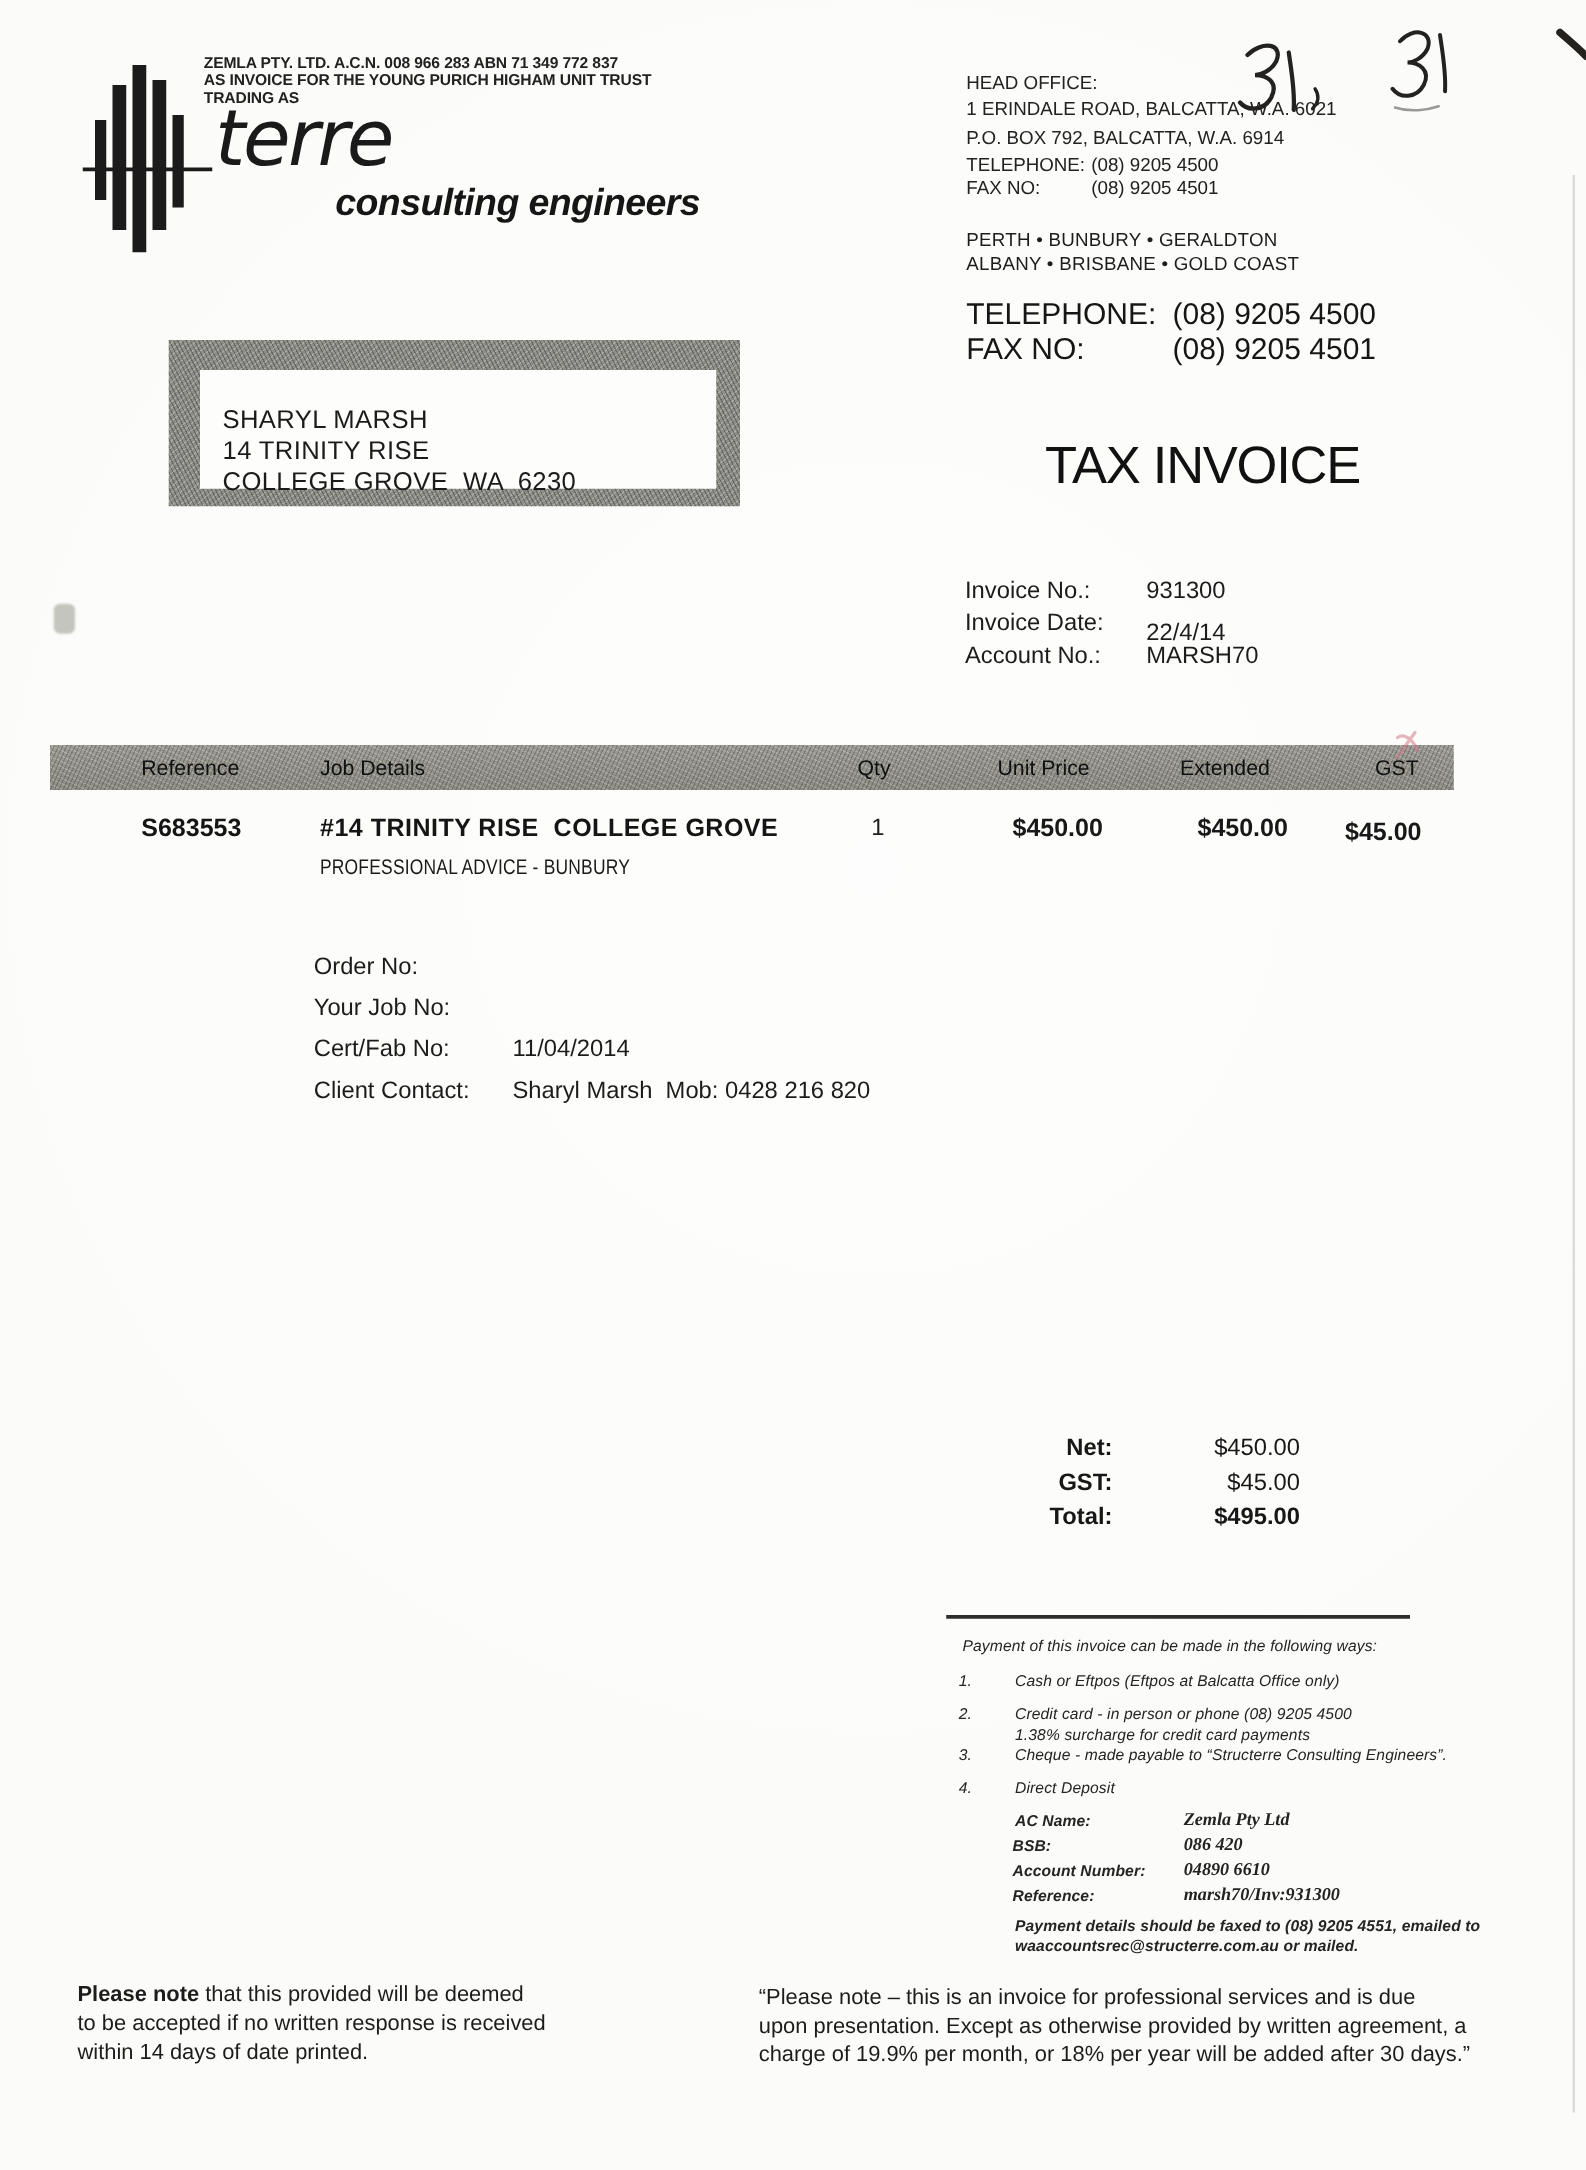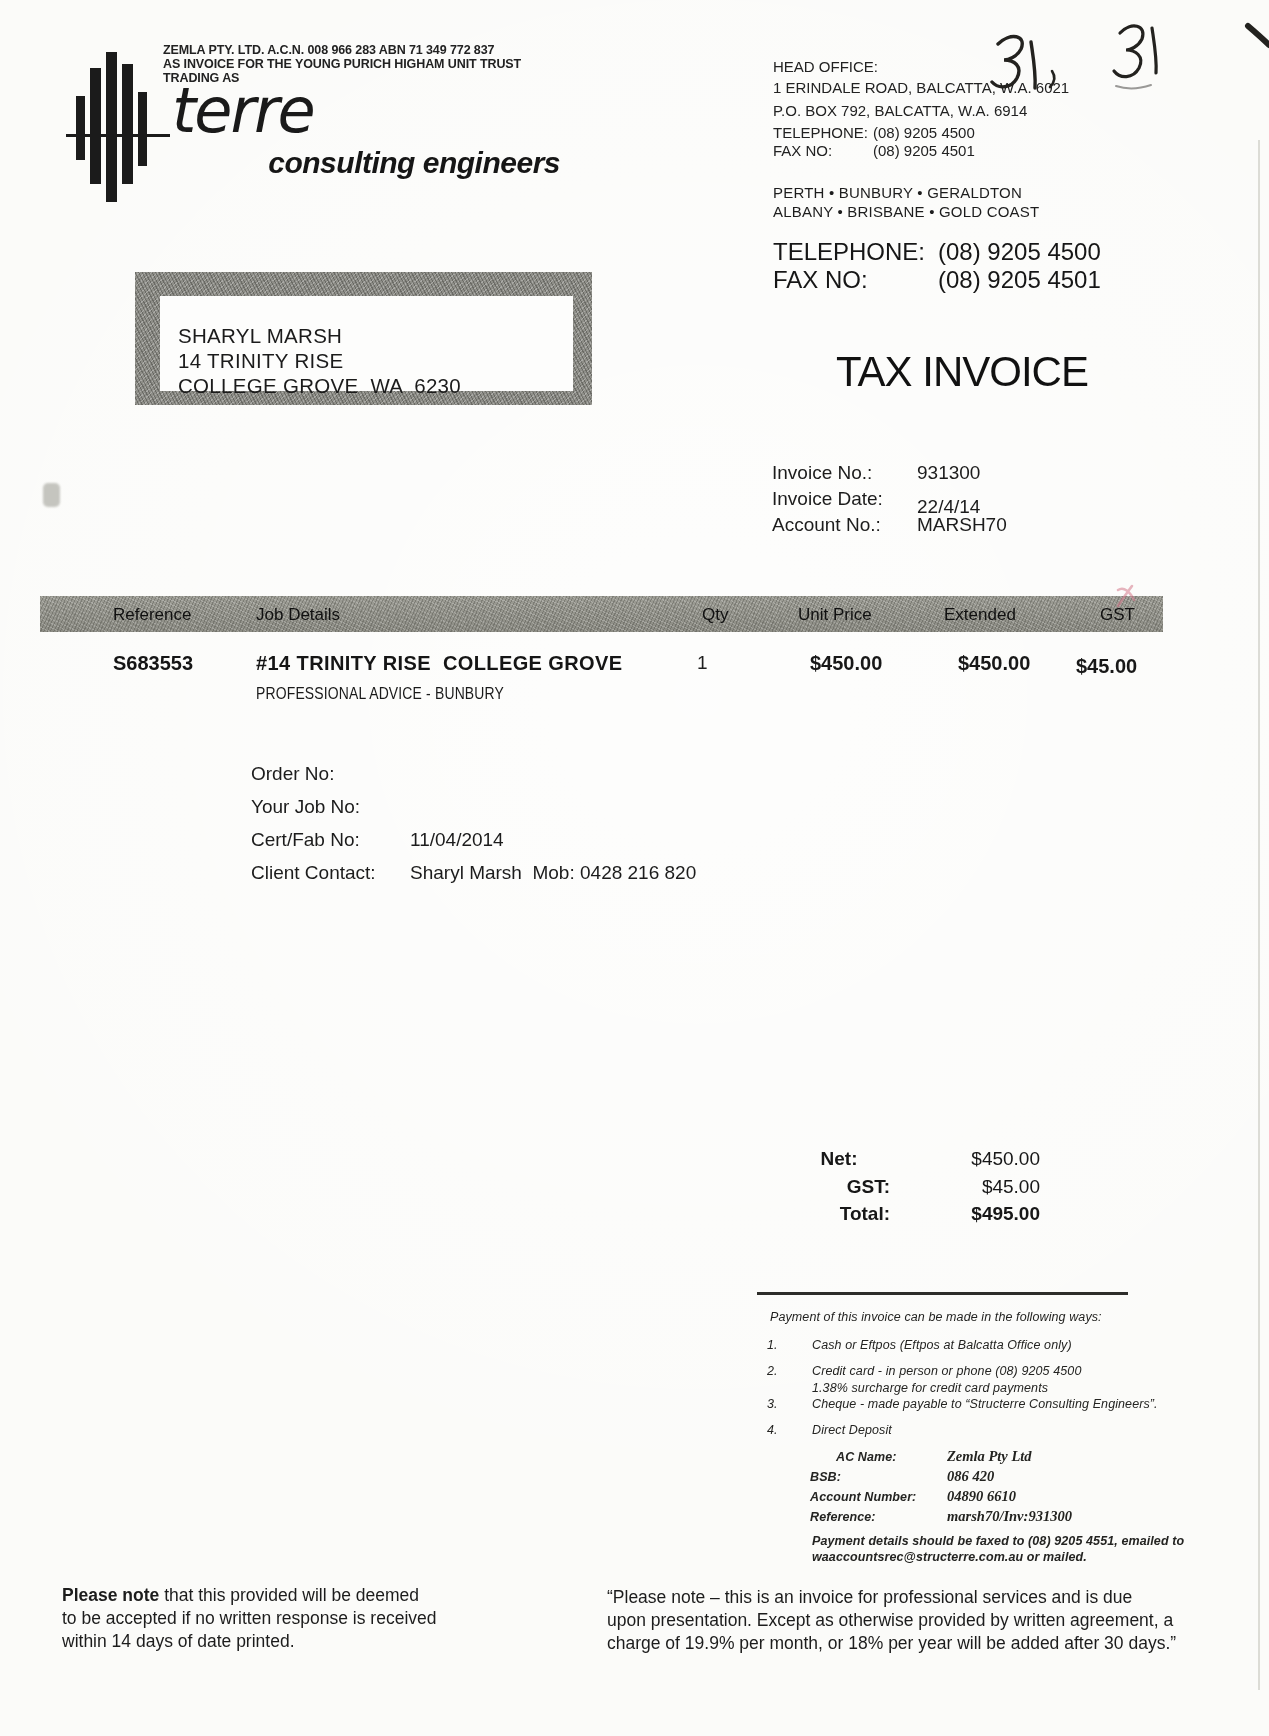--- a/index.html
+++ b/index.html
@@ -129,21 +129,21 @@
   <div class="abs meta" style="left:772px; top:462px;">Invoice No.:</div>
   <div class="abs meta" style="left:917px; top:462px;">931300</div>
   <div class="abs meta" style="left:772px; top:488px;">Invoice Date:</div>
   <div class="abs meta" style="left:917px; top:496px;">22/4/14</div>
   <div class="abs meta" style="left:772px; top:514px;">Account No.:</div>
   <div class="abs meta" style="left:917px; top:514px;">MARSH70</div>
 
   <div class="abs bar"></div>
   <div class="abs hcell" style="left:113px;">Reference</div>
   <div class="abs hcell" style="left:256px;">Job Details</div>
-  <div class="abs hcell" style="left:686px;margin-left:16px;">Qty</div>
+  <div class="abs hcell" style="left:686px;">Qty</div>
   <div class="abs hcell" style="left:798px;">Unit Price</div>
   <div class="abs hcell" style="left:944px;">Extended</div>
   <div class="abs hcell" style="left:1100px;">GST</div>
 
   <div>
     <div class="abs rowmain" style="left:113px; top:652px; letter-spacing:0;">S683553</div>
     <div class="abs rowmain pre" style="left:256px; top:652px;">#14 TRINITY RISE  COLLEGE GROVE</div>
     <div class="abs rowsub" style="left:256px; top:684px;">PROFESSIONAL ADVICE - BUNBURY</div>
     <div class="abs" style="left:697px; top:652px; font-size:19px;">1</div>
     <div class="abs amt" style="left:810px; top:652px;">$450.00</div>
@@ -151,41 +151,41 @@
     <div class="abs amt" style="left:1076px; top:655px;">$45.00</div>
   </div>
 
   <div class="abs job" style="left:251px; top:763px;">Order No:</div>
   <div class="abs job" style="left:251px; top:796px;">Your Job No:</div>
   <div class="abs job" style="left:251px; top:829px;">Cert/Fab No:</div>
   <div class="abs job" style="left:410px; top:829px;">11/04/2014</div>
   <div class="abs job" style="left:251px; top:862px;">Client Contact:</div>
   <div class="abs job pre" style="left:410px; top:862px;">Sharyl Marsh  Mob: 0428 216 820</div>
 
-  <div class="abs tot-label" style="left:764px; top:1148px;text-align:center;">Net:</div>
+  <div class="abs tot-label" style="left:740px; top:1148px;">Net:</div>
   <div class="abs tot-value" style="left:880px; top:1148px;">$450.00</div>
   <div class="abs tot-label" style="left:740px; top:1176px;">GST:</div>
   <div class="abs tot-value" style="left:880px; top:1176px;">$45.00</div>
   <div class="abs tot-label" style="left:740px; top:1203px;">Total:</div>
   <div class="abs tot-value tot-bold" style="left:880px; top:1203px;">$495.00</div>
 
   <div class="abs payline"></div>
   <div class="abs pay" style="left:770px; top:1310px;">Payment of this invoice can be made in the following ways:</div>
 
   <div class="abs pay" style="left:767px; top:1338px;">1.</div>
   <div class="abs pay" style="left:812px; top:1338px;">Cash or Eftpos (Eftpos at Balcatta Office only)</div>
   <div class="abs pay" style="left:767px; top:1364px;">2.</div>
   <div class="abs pay" style="left:812px; top:1364px;">Credit card - in person or phone (08) 9205 4500</div>
   <div class="abs pay" style="left:812px; top:1381px;">1.38% surcharge for credit card payments</div>
   <div class="abs pay" style="left:767px; top:1397px;">3.</div>
   <div class="abs pay" style="left:812px; top:1397px;">Cheque - made payable to “Structerre Consulting Engineers”.</div>
   <div class="abs pay" style="left:767px; top:1423px;">4.</div>
   <div class="abs pay" style="left:812px; top:1423px;">Direct Deposit</div>
 
-  <div class="abs pay payb" style="left:836px; top:1450px;text-align:center;">AC Name:</div>
+  <div class="abs pay payb" style="left:812px; top:1450px;text-align:center;">AC Name:</div>
   <div class="abs dep-val" style="left:947px; top:1448px;">Zemla Pty Ltd</div>
   <div class="abs pay payb" style="left:810px; top:1470px;">BSB:</div>
   <div class="abs dep-val" style="left:947px; top:1468px;">086 420</div>
   <div class="abs pay payb" style="left:810px; top:1490px;">Account Number:</div>
   <div class="abs dep-val" style="left:947px; top:1488px;">04890 6610</div>
   <div class="abs pay payb" style="left:810px; top:1510px;">Reference:</div>
   <div class="abs dep-val" style="left:947px; top:1508px;">marsh70/Inv:931300</div>
 
   <div class="abs pay payb" style="left:812px; top:1534px;">Payment details should be faxed to (08) 9205 4551, emailed to</div>
   <div class="abs pay payb" style="left:812px; top:1550px;">waaccountsrec@structerre.com.au or mailed.</div>

